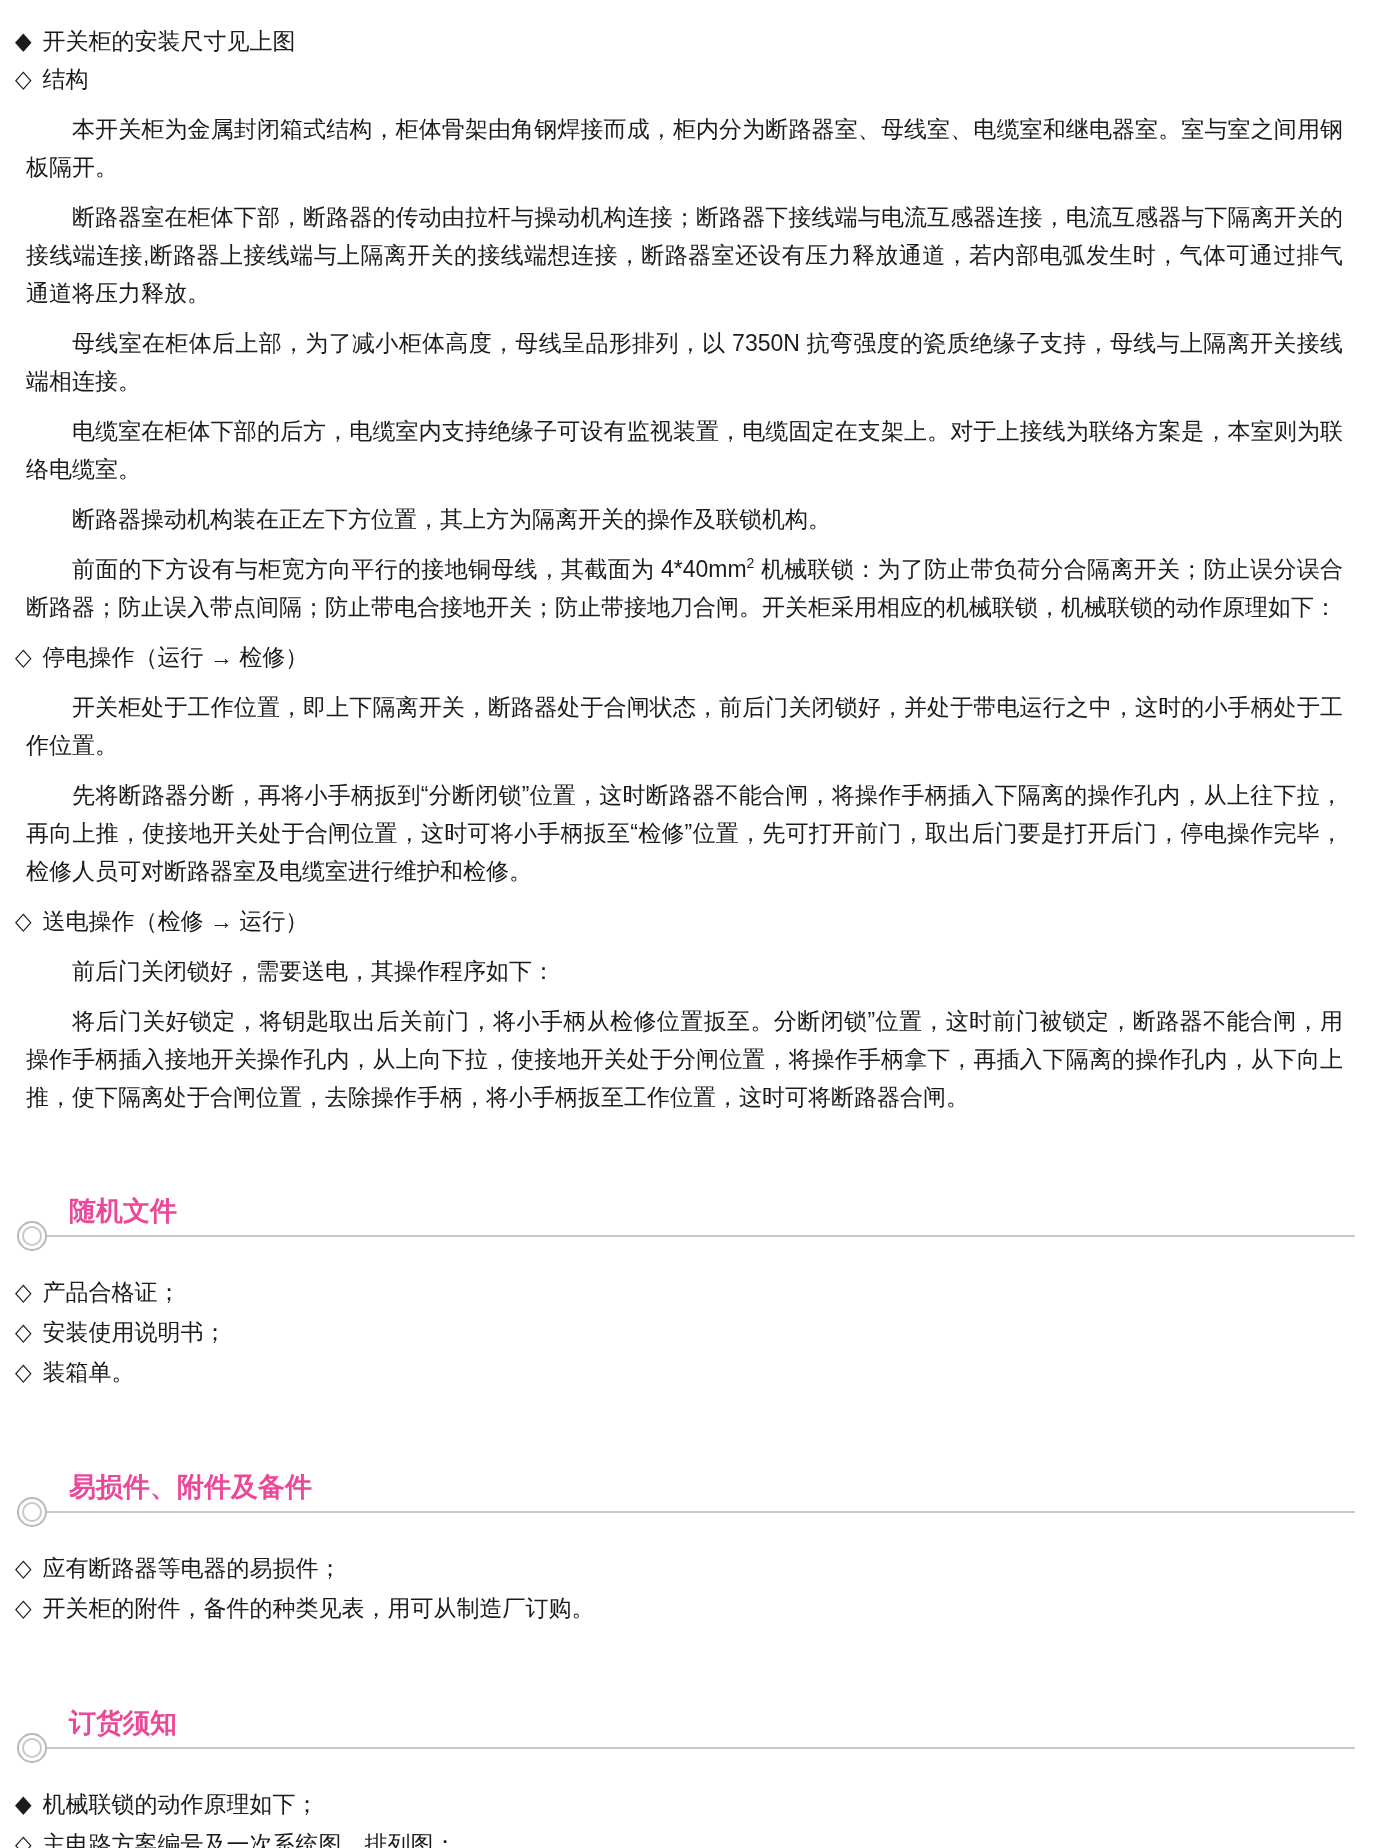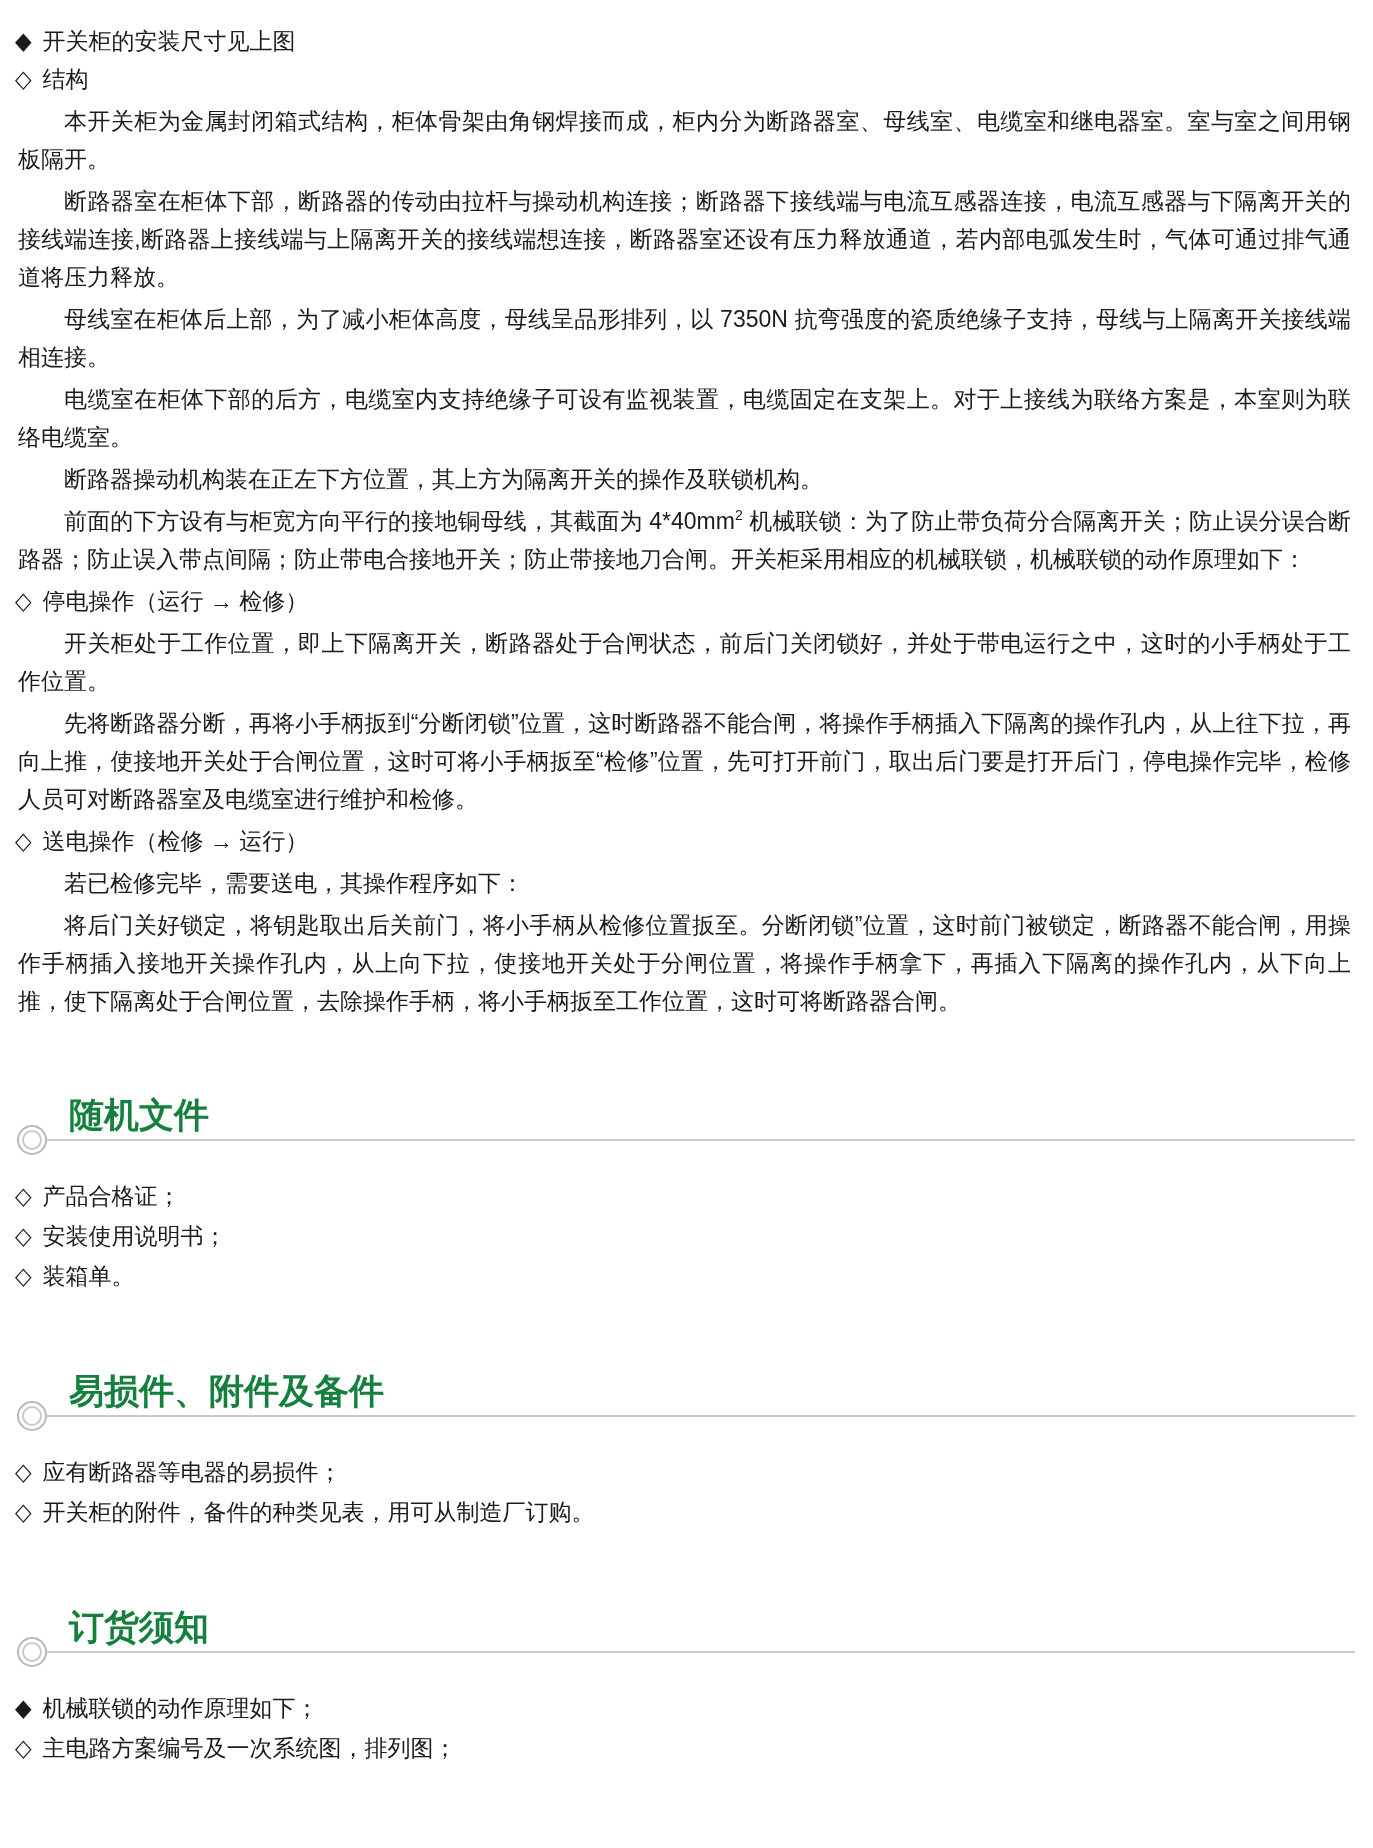--- a/index.html
+++ b/index.html
@@ -14,31 +14,31 @@
   .page { padding: 22px 18px 40px 14px; }
 
   .bullet-line { white-space: normal; }
   .bullet-line .marker {
     display: inline-block;
     margin-right: 10px;
     font-size: 24px;
     transform: scaleX(0.9);
   }
   .para {
-    margin: 4px;
+    margin: 12px;
     text-indent: 2em;
     text-align: justify;
   }
   .para sup { font-size: 14px; line-height: 0; }
 
   .section { margin-top: 78px; }
   .section-title {
     margin: 0 0 0 55px;
-    color: #15803d;
-    font-size: 35px;
+    color: #ec4899;
+    font-size: 27px;
     line-height: 34px;
     font-weight: bold;
     position: relative;
     z-index: 2;
   }
   .rule-row {
     display: flex;
     align-items: center;
     margin-top: -10px;
     height: 36px;
@@ -85,21 +85,21 @@
 
   <div class="bullet-line">
     <span class="marker">◇</span><span>停电操作（运行 → 检修）</span>
   </div>
   <p class="para">开关柜处于工作位置，即上下隔离开关，断路器处于合闸状态，前后门关闭锁好，并处于带电运行之中，这时的小手柄处于工作位置。</p>
   <p class="para">先将断路器分断，再将小手柄扳到“分断闭锁”位置，这时断路器不能合闸，将操作手柄插入下隔离的操作孔内，从上往下拉，再向上推，使接地开关处于合闸位置，这时可将小手柄扳至“检修”位置，先可打开前门，取出后门要是打开后门，停电操作完毕，检修人员可对断路器室及电缆室进行维护和检修。</p>
 
   <div class="bullet-line">
     <span class="marker">◇</span><span>送电操作（检修 → 运行）</span>
   </div>
-  <p class="para">若已检修完毕，需要送电，其操作程序如下：</p>
+  <p class="para">前后门关闭锁好，需要送电，其操作程序如下：</p>
   <p class="para">将后门关好锁定，将钥匙取出后关前门，将小手柄从检修位置扳至。分断闭锁”位置，这时前门被锁定，断路器不能合闸，用操作手柄插入接地开关操作孔内，从上向下拉，使接地开关处于分闸位置，将操作手柄拿下，再插入下隔离的操作孔内，从下向上推，使下隔离处于合闸位置，去除操作手柄，将小手柄扳至工作位置，这时可将断路器合闸。</p>
 
   <section class="section">
     <h2 class="section-title">随机文件</h2>
     <div class="rule-row">
       <span class="ring">
           <span class="ring-inner"></span>
         </span>
       <span class="rule-line"></span>
     </div>

